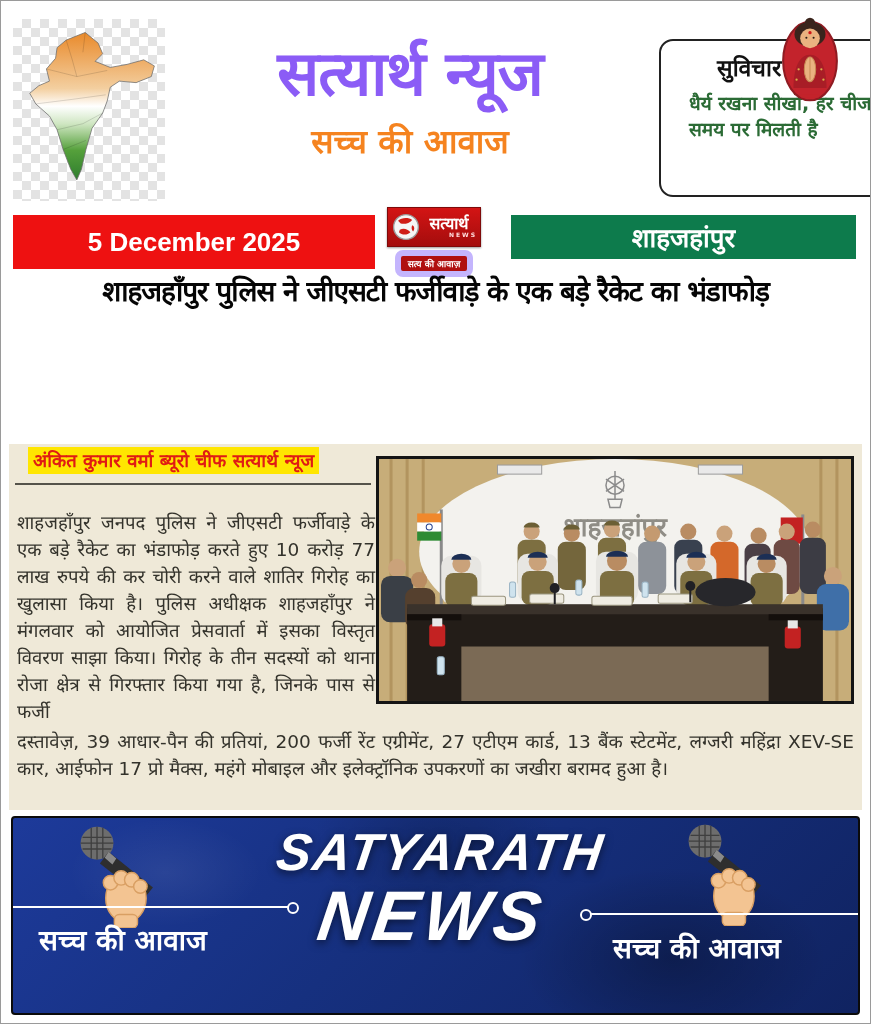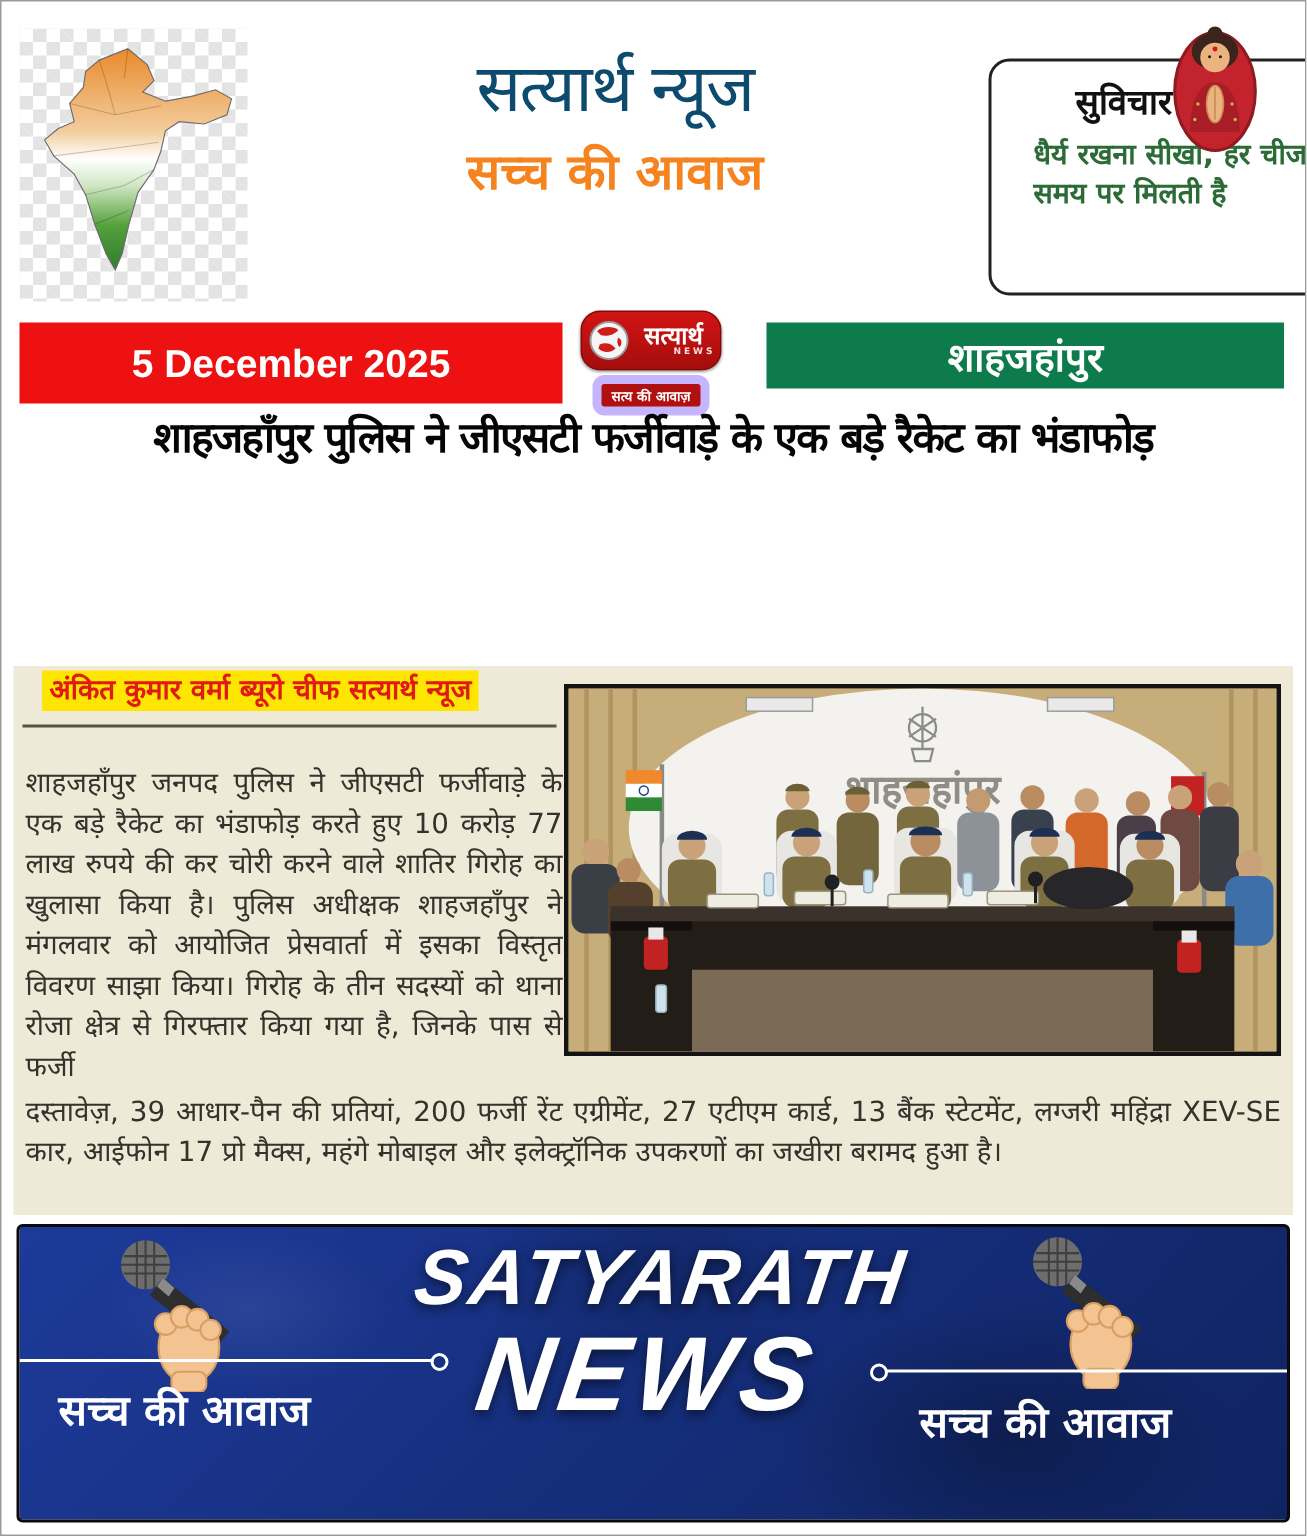--- a/index.html
+++ b/index.html
@@ -9,39 +9,39 @@
 
   
   .map-wrap { position:absolute; left:12px; top:18px; width:152px; height:182px;
     background-color:#fff;
     background-image:
       linear-gradient(45deg,#e3e3e3 25%,transparent 25%,transparent 75%,#e3e3e3 75%),
       linear-gradient(45deg,#e3e3e3 25%,transparent 25%,transparent 75%,#e3e3e3 75%);
     background-size:18px 18px; background-position:0 0,9px 9px; }
   .map-wrap svg { width:100%; height:100%; }
   .brand { position:absolute; left:168px; top:26px; width:482px; text-align:center; }
-  .brand-title { font-size:44px; font-weight:400; color:#0c4a6e; line-height:1.5; letter-spacing:-1px; }
+  .brand-title { font-size:62px; font-weight:700; color:#8b5cf6; line-height:1.5; letter-spacing:-1px; }
   .brand-tagline { font-size:33px; font-weight:800; color:#f5831f; margin-top:2px; line-height:1.2; }
 
   .quote-card { position:absolute; left:658px; top:38px; width:224px; height:158px;
     border:2.5px solid #222; border-radius:14px; background:#fff; padding:10px 8px 6px; }
   .quote-head { font-size:23px; font-weight:800; color:#111; text-align:center; padding-right:26px; }
   .quote-text { font-size:19px; font-weight:700; color:#2b6b35; text-align:left;
     line-height:1.35; margin-top:8px;margin-left:20px; }
   .namaste { position:absolute; left:778px; top:12px; width:62px; height:92px; }
 
   
   .date-pill { position:absolute; left:12px; top:214px; width:362px; height:54px; background:#ee1111;
     color:#fff; font-size:26px; font-weight:800; display:flex; align-items:center; justify-content:center;
     font-family:"Liberation Sans",sans-serif; }
   .location-pill { position:absolute; left:510px; top:214px; width:345px; height:44px; background:#0d7b4c;
     color:#fff; font-size:26px; font-weight:800; display:flex; align-items:center; justify-content:center; }
   .mini-logo { position:absolute; left:386px; top:206px; width:94px; text-align:center; }
   .mini-logo-box { width:94px; height:40px; background:linear-gradient(#d31414,#a40d0d);
-    border:1px solid #7e0a0a; border-radius:13px; display:flex; align-items:center; padding:2px 3px; box-shadow:0 1px 2px rgba(0,0,0,.4); }
+    border:1px solid #7e0a0a; border-radius:0; display:flex; align-items:center; padding:2px 3px; box-shadow:0 1px 2px rgba(0,0,0,.4); }
   .mini-logo-box svg { width:30px; height:30px; flex:0 0 auto; }
   .mini-logo-word { color:#fff; font-size:16px; font-weight:800; flex:1; line-height:1; }
   .mini-logo-news { display:block; font-size:6px; letter-spacing:2px; text-align:right; color:#ffdede; }
   .mini-logo-tagline { display:inline-block; margin-top:3px; background:#b01010; color:#fff;
     font-size:9px; font-weight:700; padding:1px 7px; border-radius:8px; border:6px solid #c4b5fd; }
 
   
   .headline { position:absolute; left:18px; right:18px; top:268px; text-align:center;
     font-size:28px; font-weight:800; color:#050505; line-height:1.62; letter-spacing:-1px; text-wrap:balance; }
 

